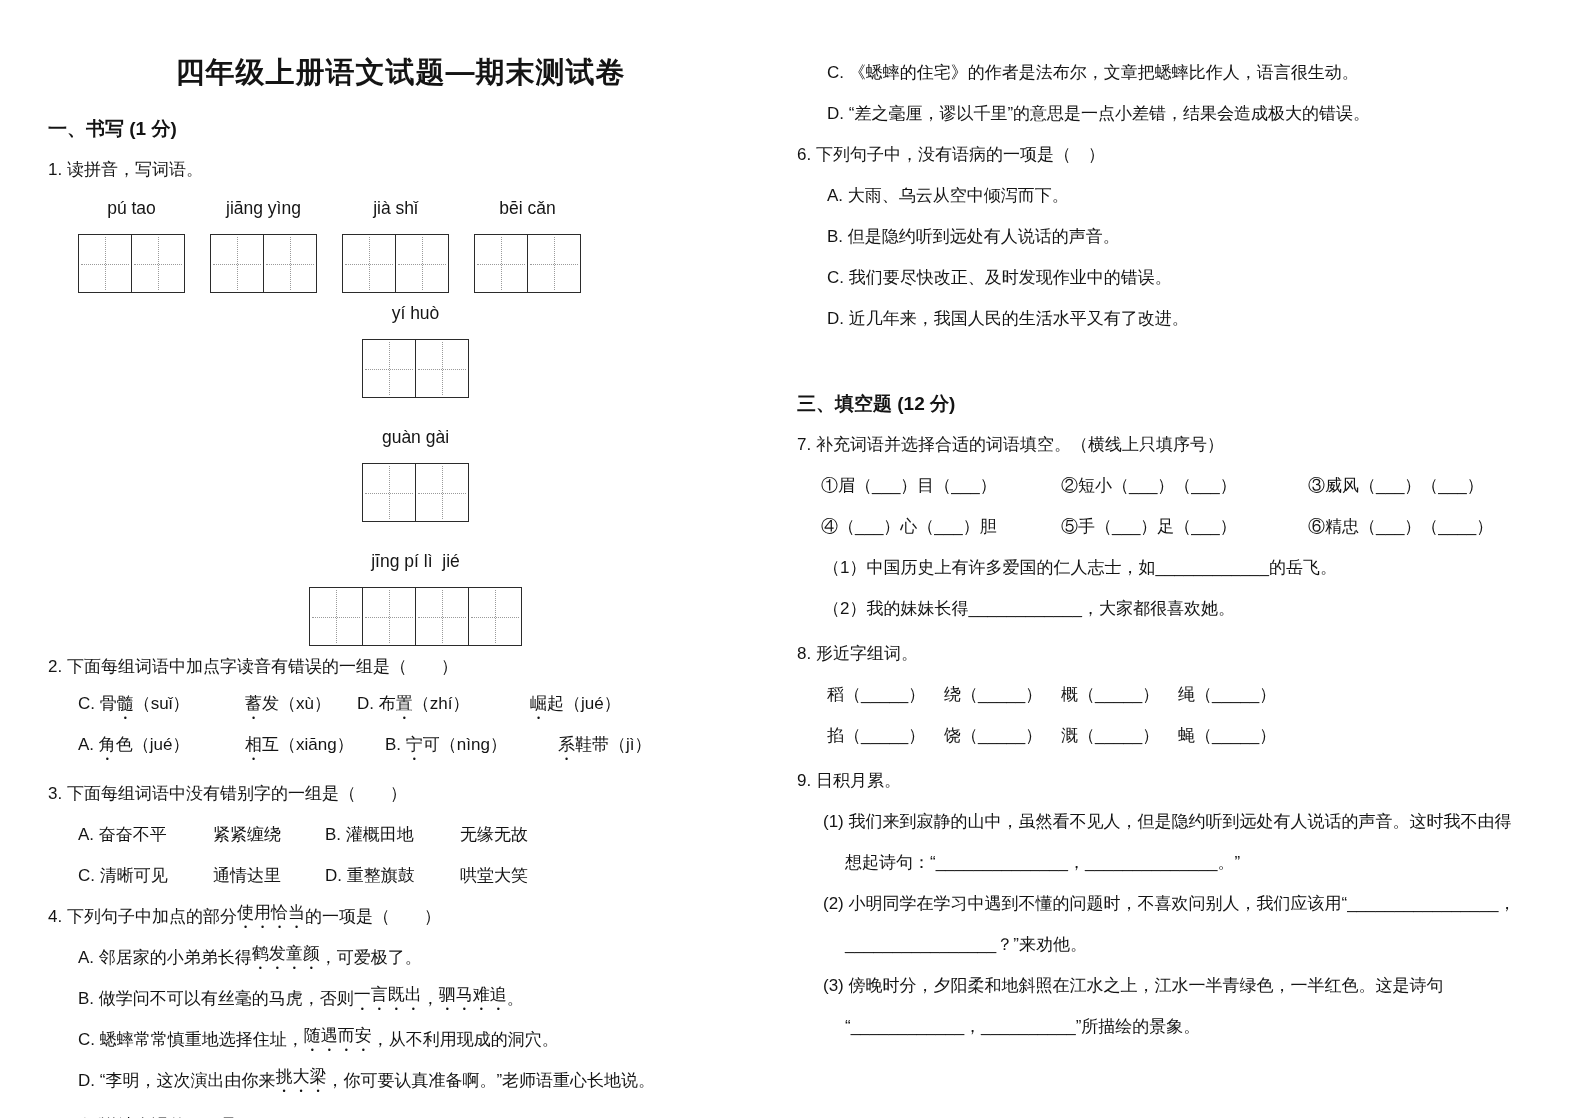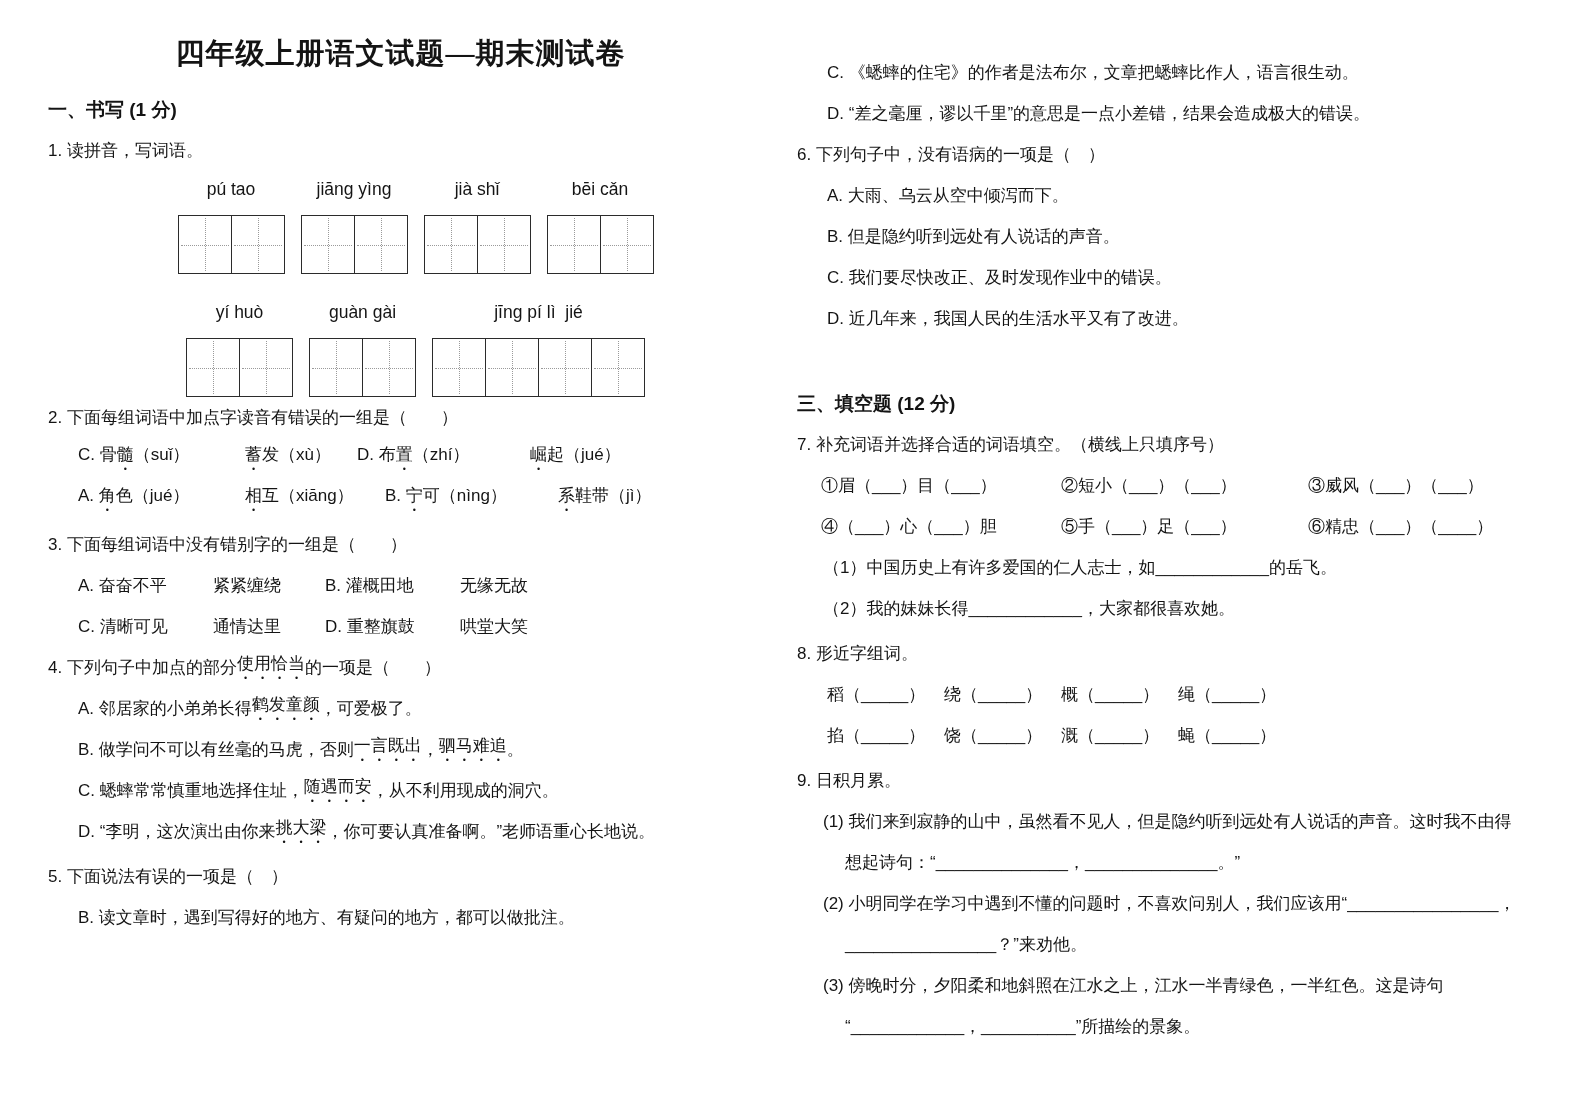--- a/index.html
+++ b/index.html
@@ -6,39 +6,39 @@
   body{
     width:1583px;height:1118px;position:relative;overflow:hidden;
     font-family:"Liberation Sans",sans-serif;color:#141414;
     -webkit-font-smoothing:antialiased;
   }
   .col{position:absolute;top:0;}
   .col-left{left:48px;width:705px;}
   .col-right{left:797px;width:760px;}
 
   .title{
-    margin-top:31px;height:44px;line-height:44px;text-align:center;
-    font-family:Liberation Serif, serif;font-weight:bold;font-size:29px;
+    margin-top:50px;height:44px;line-height:44px;text-align:center;
+    font-family:Liberation Sans, sans-serif;font-weight:bold;font-size:29px;
     letter-spacing:1px;
   }
   .line{height:41px;display:flex;align-items:center;font-size:17px;white-space:nowrap;}
   .sec{font-weight:bold;font-size:19px;}
   .mt14{margin-top:14px}.mt4{margin-top:4px}
   .mt40{margin-top:40px}.mt44{margin-top:44px}.mt52{margin-top:52px}
   .ind24{padding-left:24px}.ind26{padding-left:26px}.ind30{padding-left:30px}.ind48{padding-left:48px}
 
   
   .c{display:inline-block;}
   .w167{width:167px}.w140{width:140px}.w173{width:173px}
   .w135{width:135px}.w112{width:112px}
   .w240{width:240px}.w247{width:247px}.w117{width:117px}
 
   
-  .grid-row{display:flex;gap:16px;margin-left:30px;margin-top:4px;justify-content:center;}
-  .grid-row.second{margin-top:24px;}
+  .grid-row{display:flex;gap:25px;margin-left:30px;margin-top:4px;}
+  .grid-row.second{margin-top:6px;flex-direction:column;}
   .tzg-group{display:flex;flex-direction:column;align-items:center;}
   .pinyin{height:28px;line-height:28px;font-size:17.5px;white-space:pre;}
   .tzg{display:flex;border:1.6px solid #2b2b2b;margin-top:12px;background:#fff;}
   .cell{width:52px;height:57px;position:relative;}
   .cell + .cell{border-left:1px solid #2b2b2b;}
   .cell::before{
     content:"";position:absolute;left:50%;top:2px;bottom:2px;
     border-left:1px dotted #9a9a9a;
   }
   .cell::after{

